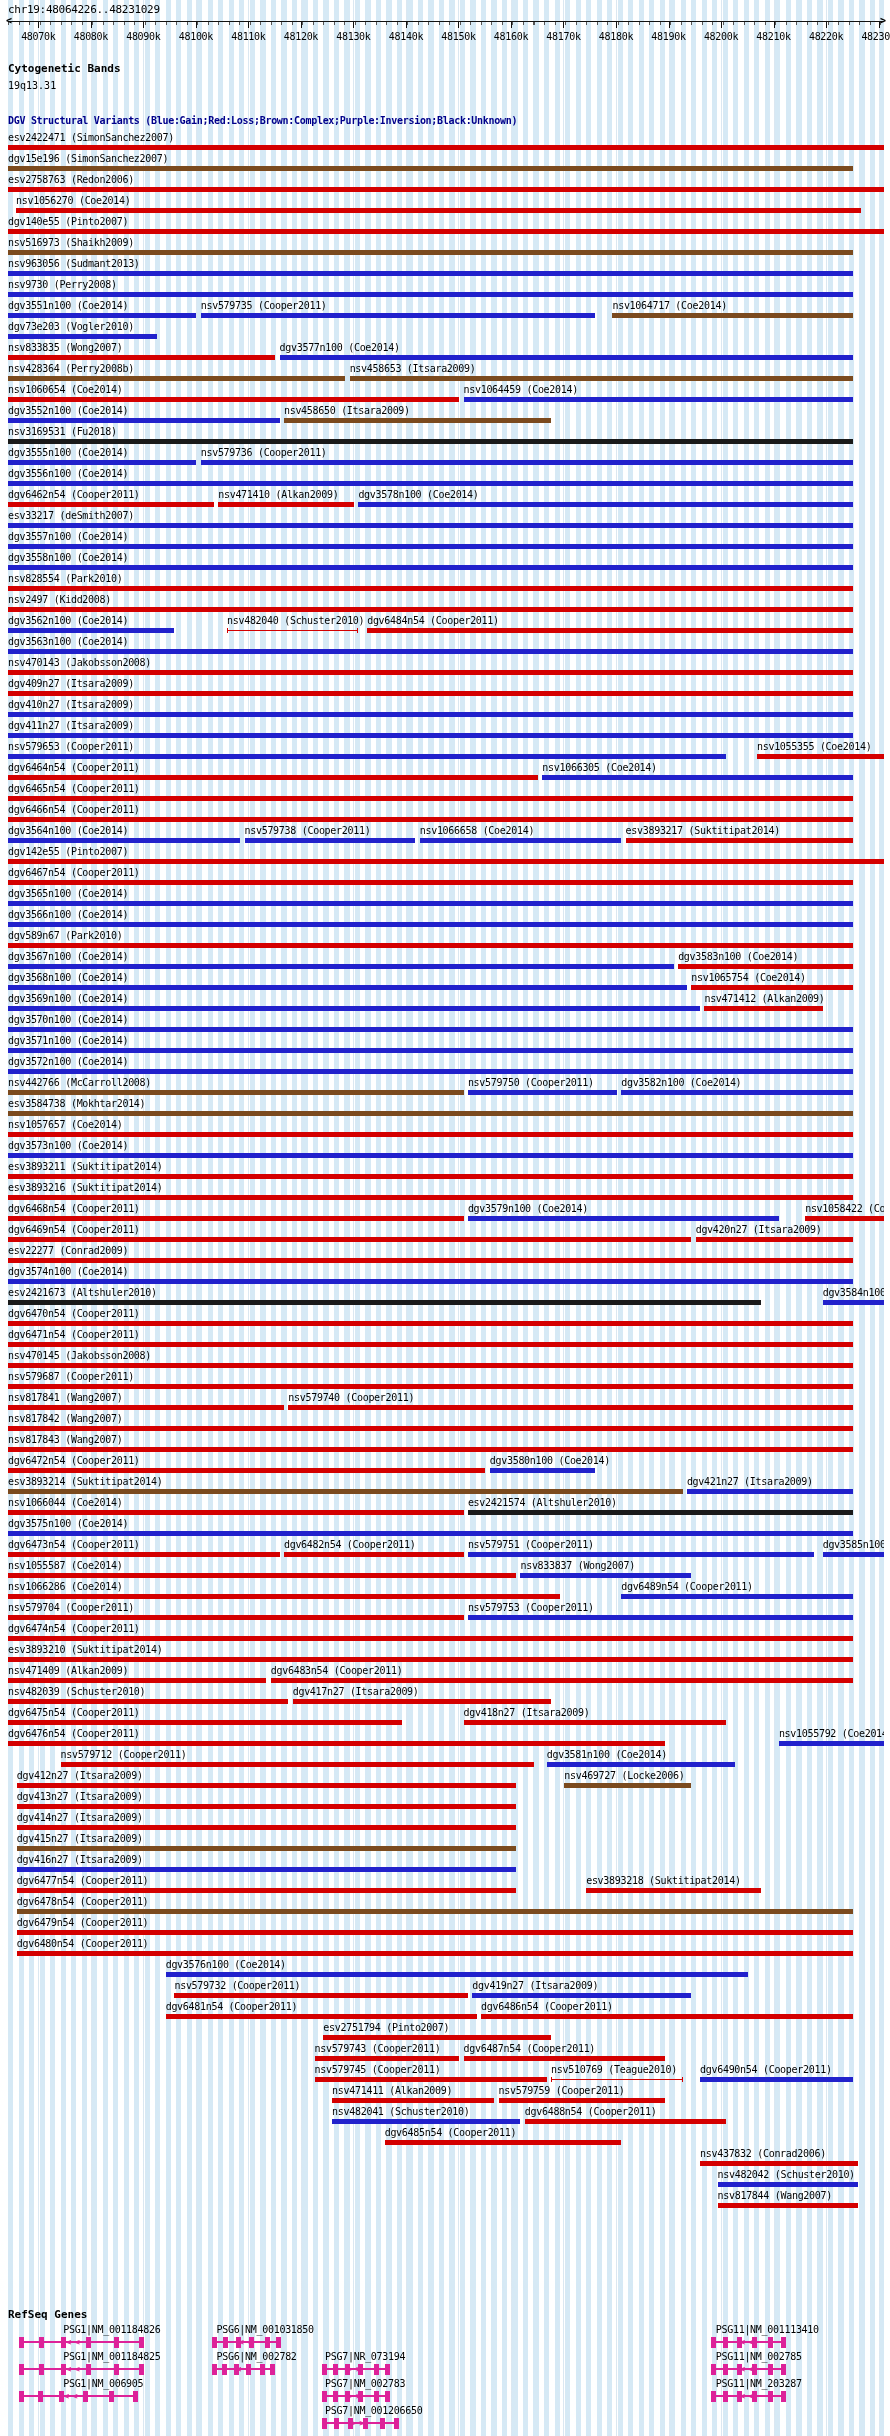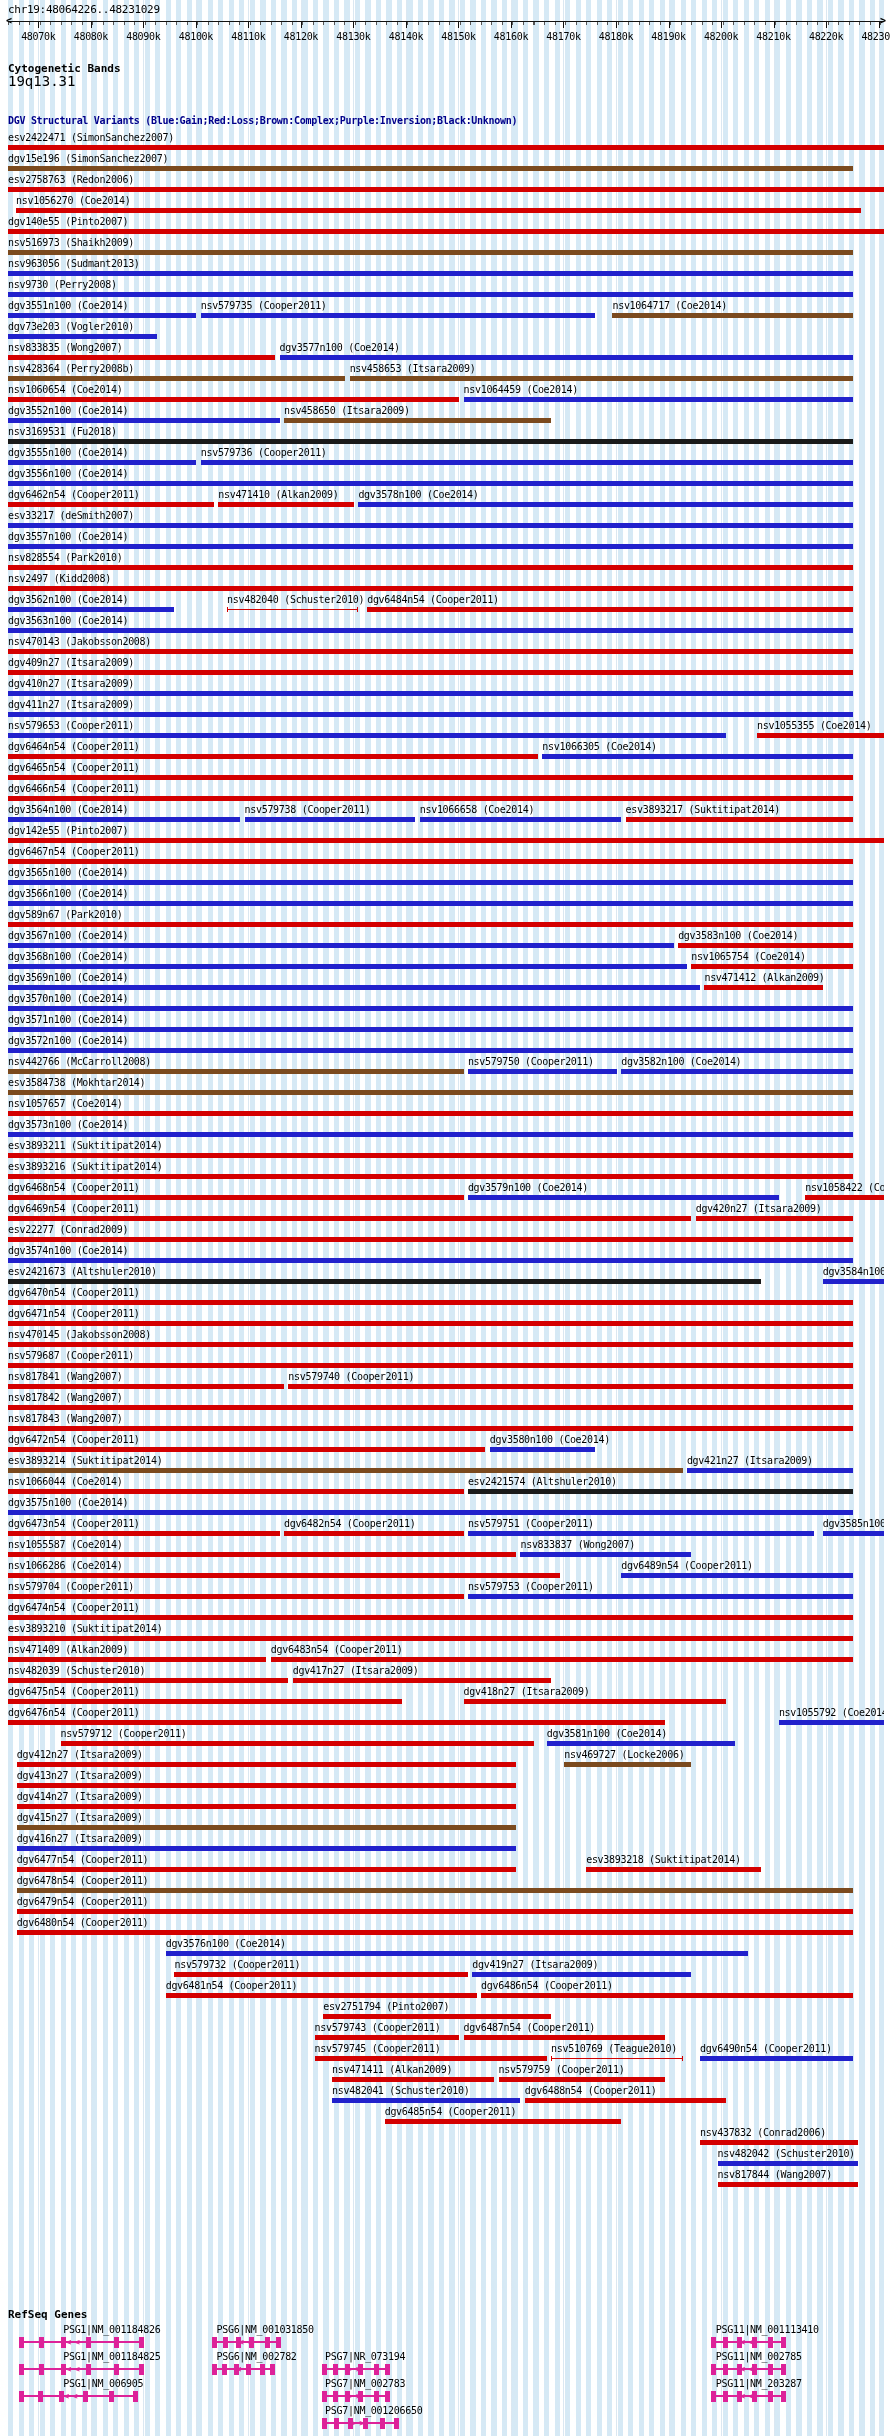--- a/index.html
+++ b/index.html
@@ -16,21 +16,21 @@
   .ruler-line{position:absolute;top:6px;left:0;right:0;height:1px;background:#111}
   .minor-ticks{position:absolute;top:7px;left:0;right:0;height:3px;
     background:repeating-linear-gradient(90deg,#555 0 1px,transparent 1px 10.51px)}
   .major-tick{position:absolute;top:6px;width:1px;height:7px;background:#111}
   .tick-label{position:absolute;top:16px;transform:translateX(-50%);font-size:10px;letter-spacing:-0.3px;white-space:nowrap}
   .ruler-cap{position:absolute;top:1px;font-size:10px;line-height:10px;font-weight:bold}
   .ruler-cap.left{left:-2px}
   .ruler-cap.right{right:-2px}
   .section-title{font-weight:bold;font-size:11px;white-space:nowrap}
   .cyto-title{top:62px;left:8px}
-  .band-label{top:73px;left:8px;font-size:14px}
+  .band-label{top:80px;left:8px;font-size:10px}
   .dgv-title{top:115px;left:8px;font-size:10px;font-weight:bold;letter-spacing:-0.3px;white-space:nowrap;color:var(--navy,#00008b)}
   .dgv-track{top:132px;left:8px;width:876px;height:2121px;overflow:hidden}
   .dgv-row{position:relative;height:21px}
   .variant{position:absolute;top:0;height:21px}
   .vlabel{position:absolute;left:0;top:1px;font-size:10px;line-height:10px;letter-spacing:-0.3px;white-space:nowrap}
   .vbar{position:absolute;left:0;right:0;top:13px;height:5px}
   .vbar.thin{top:15px;height:1px}
   .vbar.thin::before,.vbar.thin::after{content:"";position:absolute;top:-2px;width:1px;height:5px;background:inherit}
   .vbar.thin::before{left:0}
   .vbar.thin::after{right:0}
@@ -251,20 +251,26 @@
         </div>
       </div>
       <div class="dgv-row">
         <div class="variant" style="left: 0%; width: 96.5%;">
           <span class="vlabel">dgv3557n100 (Coe2014)</span>
           <div class="vbar" style="background-color: rgb(33, 33, 204);"></div>
         </div>
       </div>
       <div class="dgv-row">
         <div class="variant" style="left: 0%; width: 96.5%;">
+          <span class="vlabel">dgv3558n100 (Coe2014)</span>
+          <div class="vbar" style="background-color: rgb(33, 33, 204);"></div>
+        </div>
+      </div>
+      <div class="dgv-row">
+        <div class="variant" style="left: 0%; width: 96.5%;">
           <span class="vlabel">nsv828554 (Park2010)</span>
           <div class="vbar" style="background-color: rgb(212, 0, 0);"></div>
         </div>
       </div>
       <div class="dgv-row">
         <div class="variant" style="left: 0%; width: 96.5%;">
           <span class="vlabel">nsv2497 (Kidd2008)</span>
           <div class="vbar" style="background-color: rgb(212, 0, 0);"></div>
         </div>
       </div>

